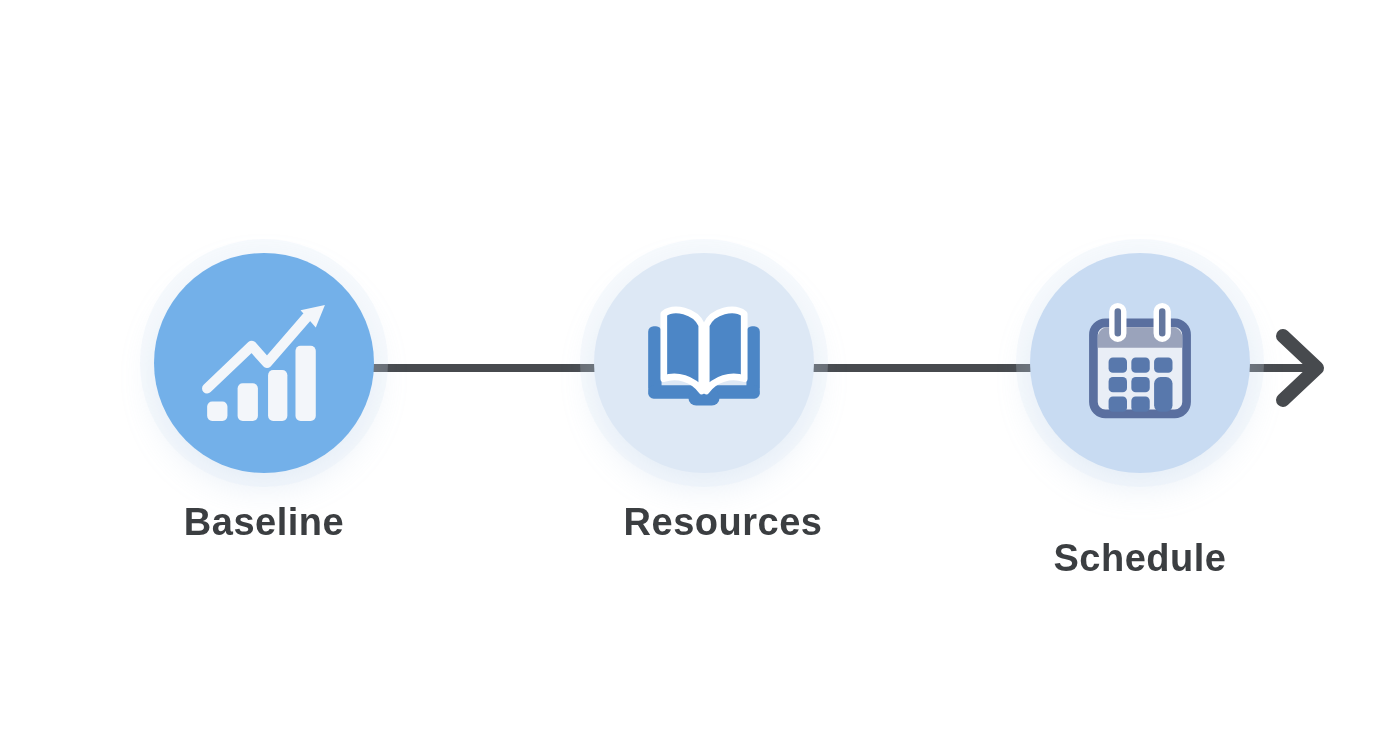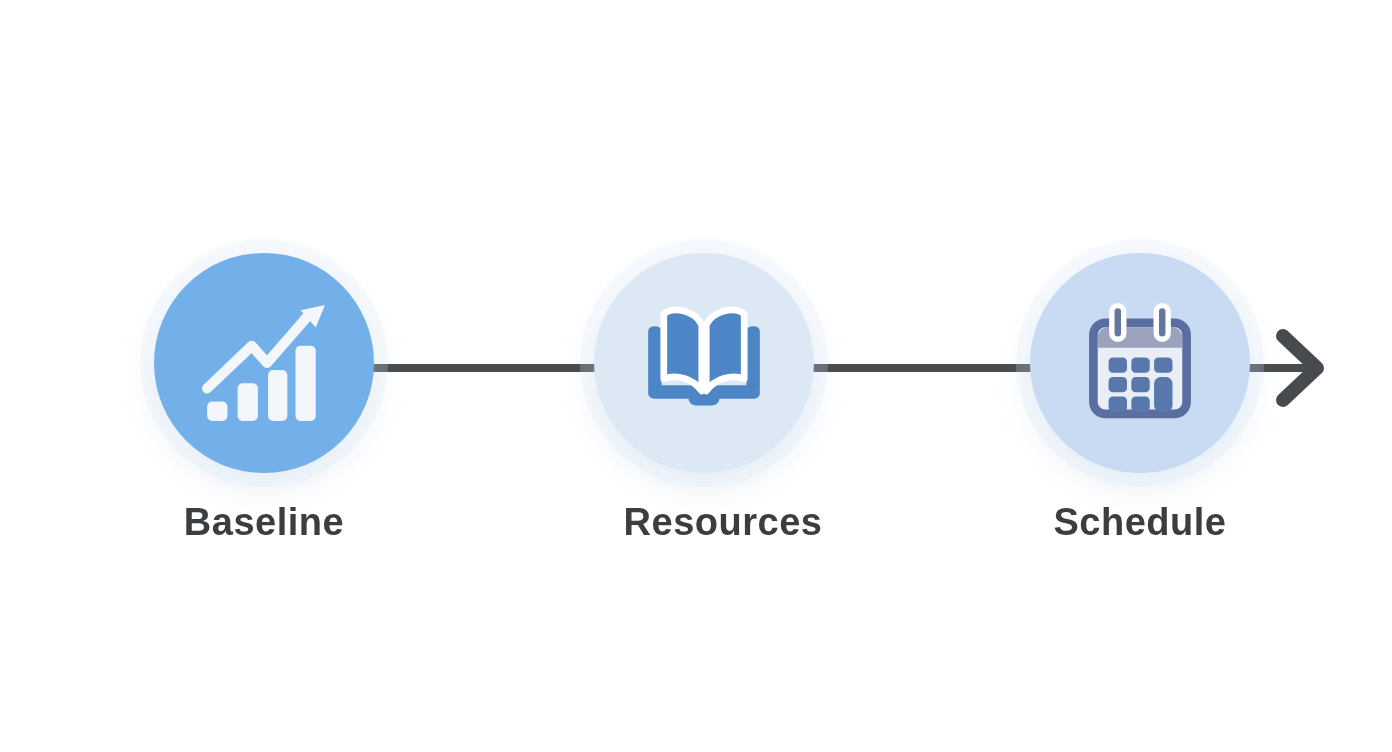--- a/index.html
+++ b/index.html
@@ -57,21 +57,21 @@
     width: 400px;
     text-align: center;
     font-size: 38px;
     font-weight: 600;
     letter-spacing: 0.5px;
     color: #3b3e41;
     z-index: 1;
   }
   .label-1 { left: 64px;  }
   .label-2 { left: 523px; }
-  .label-3 { left: 940px; }
+  .label-3 { left: 940px; margin-top: 36px; }
 
   svg { display: block; }
 </style>
 </head>
 <body>
 
 <div class="canvas">
 
   <div class="connector-line"></div>
   <div class="arrow-head">

